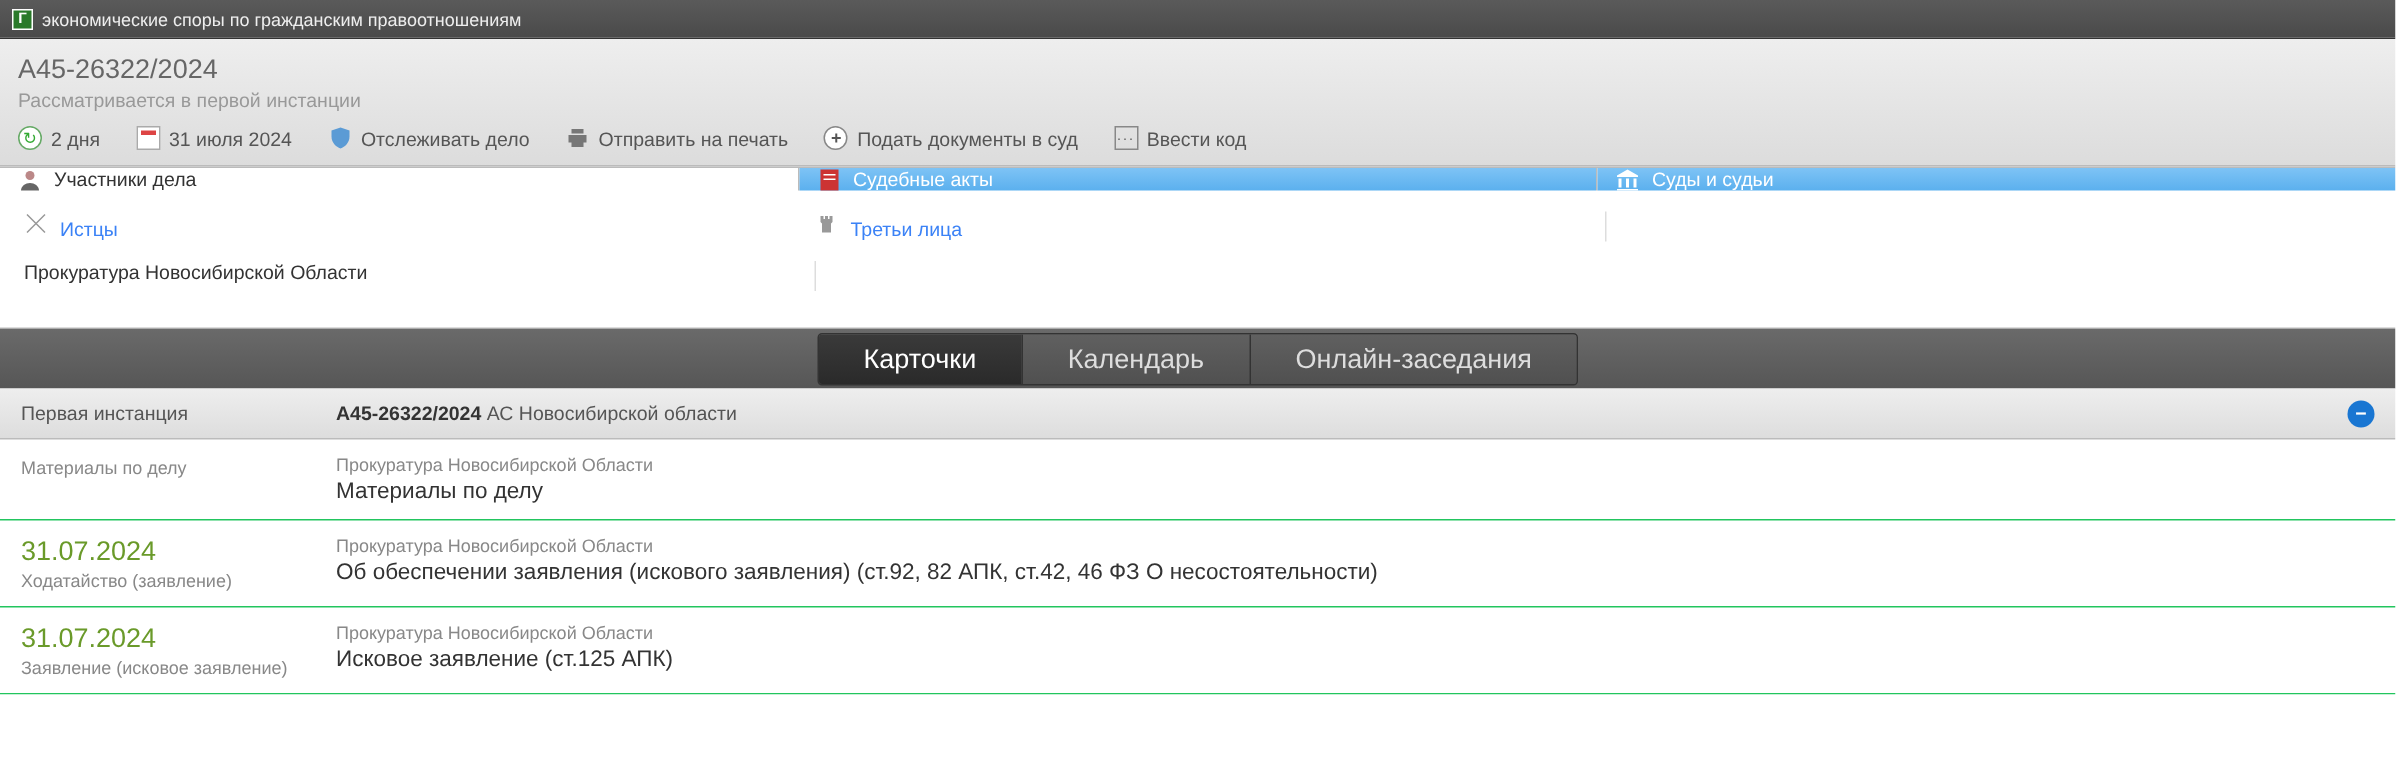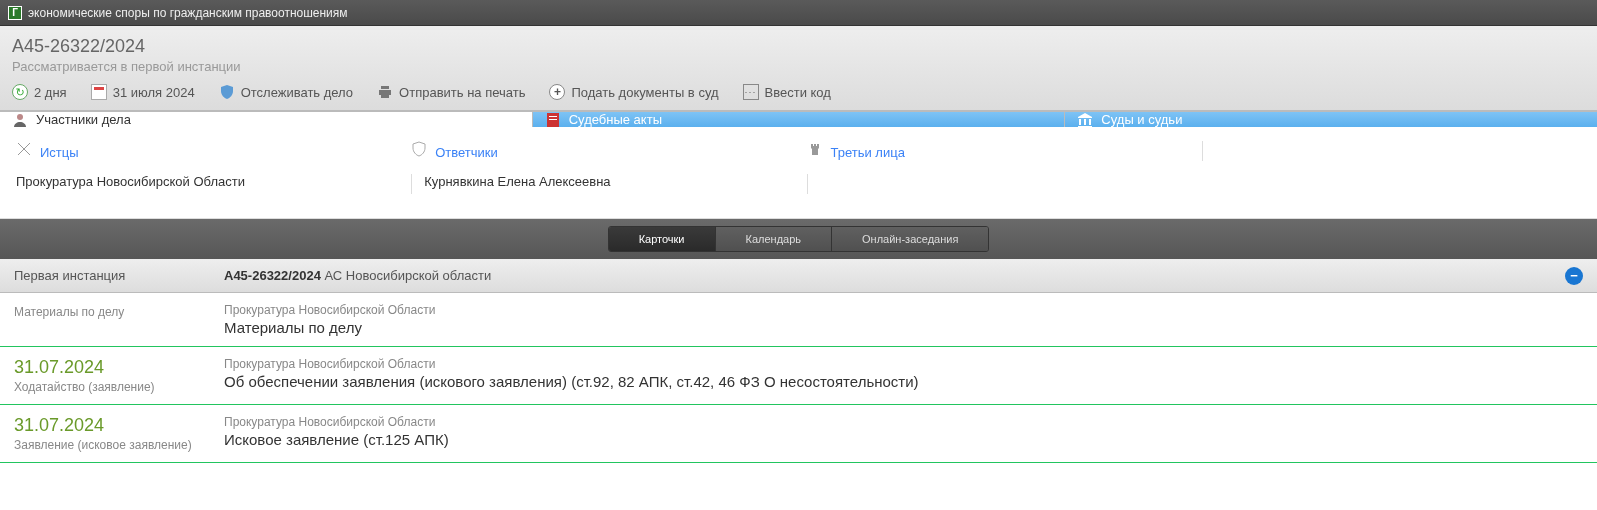--- a/index.html
+++ b/index.html
@@ -25,21 +25,21 @@
 .tab.blue{background:linear-gradient(#7ec3f5,#5bb0ee);color:#fff}
 .tab.blue:last-child{border-right:none}
 .tab .ti{width:16px;height:16px}
 .parties{display:flex;padding:14px 8px 24px;border-bottom:1px solid #ddd}
 .pcol{flex:1;padding:0 8px}
 .phead{display:flex;align-items:flex-end;gap:8px;color:#3b82f6;margin-bottom:14px}
 .pbody{border-left:1px solid #ddd;padding-left:12px;min-height:20px;color:#333}
 .pcol:first-child .pbody{border-left:none;padding-left:0}
 .graybar{background:linear-gradient(#6a6a6a,#565656);height:40px;display:flex;align-items:center;justify-content:center}
 .seg{display:flex;border:1px solid #333;border-radius:3px;overflow:hidden}
-.sbtn{padding:6px 30px;color:#ddd;background:linear-gradient(#606060,#505050);border-right:1px solid #333;cursor:pointer;font-size:11px}
+.sbtn{padding:6px 30px;color:#ddd;background:linear-gradient(#606060,#505050);border-right:1px solid #333;cursor:pointer;font-size:18px}
 .sbtn:last-child{border-right:none}
 .sbtn.on{background:linear-gradient(#3a3a3a,#2a2a2a);color:#fff}
 .inst-row{background:linear-gradient(#eee,#ddd);height:34px;display:flex;align-items:center;padding:0 14px;border-bottom:1px solid #bbb;position:relative}
 .inst-l{font-weight:normal;color:#555;width:210px}
 .inst-c{color:#555}
 .inst-c b{color:#333}
 .minus{position:absolute;right:14px;width:18px;height:18px;background:#1976d2;border-radius:50%;display:flex;align-items:center;justify-content:center;color:#fff;font-weight:bold;cursor:pointer}
 .rows{}
 .drow{display:flex;padding:10px 14px;border-bottom:1px solid #22c55e}
 .dl{width:210px}
@@ -126,29 +126,20 @@
       <span><svg viewBox="0 0 16 16">
             <path stroke="#999" fill="none" d="M2 2l10 10M14 2L4 12M2 14l3-3M14 14l-3-3"></path>
           </svg></span>
       <span>Истцы</span>
     </div>
     <div class="pbody">Прокуратура Новосибирской Области</div>
   </div>
   <div class="pcol">
     <div class="phead">
       <span><svg viewBox="0 0 16 16">
-            <path fill="none" stroke="#aaa" d="M8 1l6 2v4c0 4-3 7-6 8-3-1-6-4-6-8V3z"></path>
-          </svg></span>
-      <span>Ответчики</span>
-    </div>
-    <div class="pbody">Курнявкина Елена Алексеевна</div>
-  </div>
-  <div class="pcol">
-    <div class="phead">
-      <span><svg viewBox="0 0 16 16">
             <path fill="#999" d="M4 3h2v2h1V3h2v2h1V3h2v4l-1 1v6H5V8L4 7z"></path>
           </svg></span>
       <span>Третьи лица</span>
     </div>
     <div class="pbody"></div>
   </div>
   <div class="pcol">
     <div class="pbody"></div>
   </div>
 </div>

